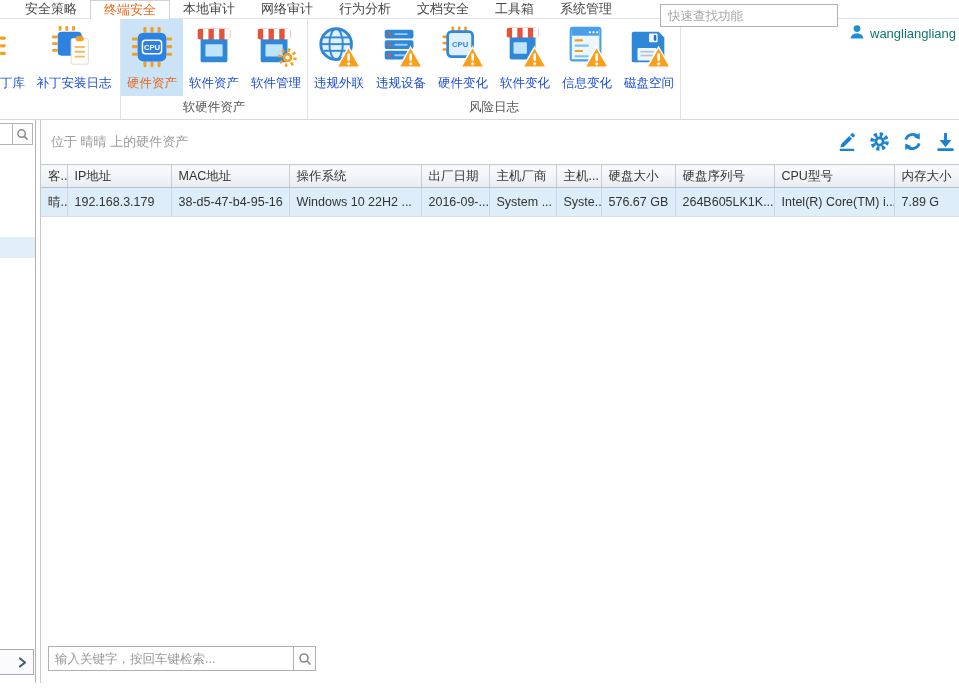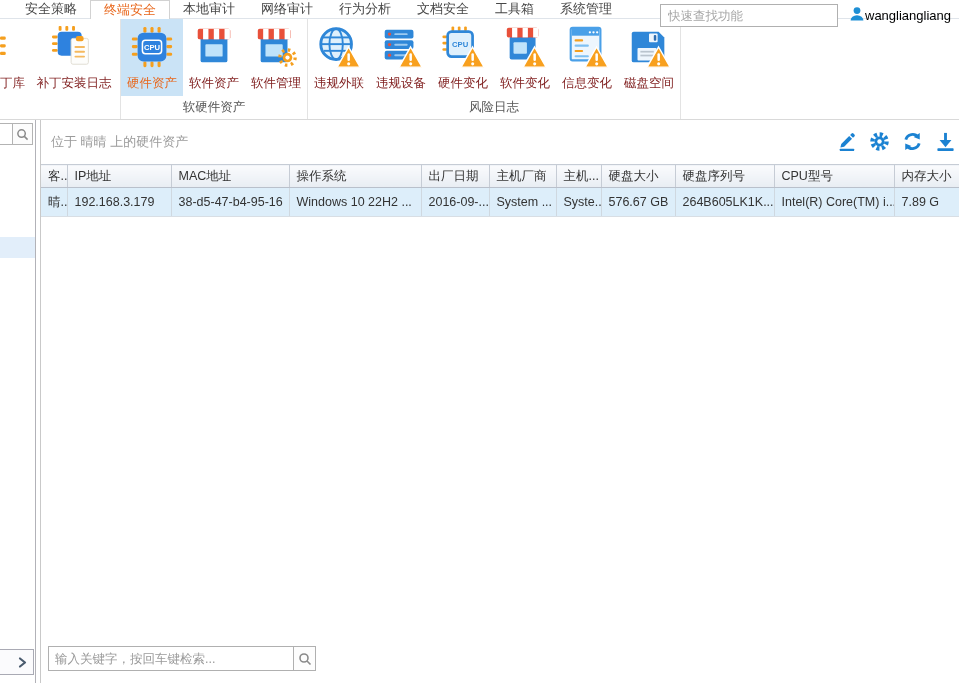--- a/index.html
+++ b/index.html
@@ -5,31 +5,31 @@
   * { margin:0; padding:0; box-sizing:border-box; }
   html,body { width:959px; height:695px; overflow:hidden; background:#fff;
               font-family:"Liberation Sans","DejaVu Sans",sans-serif; font-size:13px; color:#333; }
 
   
   .menubar { position:relative; height:19px; border-bottom:1px solid #dfe4ea; display:flex; align-items:stretch; padding-left:12px; background:#fff; }
   .menutab { display:flex; align-items:center; padding:0 13px; color:#464646; cursor:default; white-space:nowrap; }
   .menutab.active { border:1px solid #d2d2d2; border-bottom:none; color:#e8671c; background:#fff; margin-bottom:-1px; }
   .topsearch { position:absolute; left:660px; top:4px; width:178px; height:23px; border:1px solid #b0b0b0; padding:0 7px; font-size:12.5px; font-family:inherit; color:#333; outline:none; }
   .topsearch::placeholder { color:#a6a6a6; }
-  .userbox { position:absolute; left:849px; top:6px; display:flex; align-items:center; color:#000000; }
+  .userbox { position:absolute; left:849px; top:24px; display:flex; align-items:center; gap:5px; color:#0f766e; }
 
   
   .ribbon { height:101px; border-bottom:1px solid #d9d9d9; display:flex; background:#fff; }
   .rgroup { display:grid; grid-template-rows:77px 24px; border-right:1px solid #e3e3e3; }
   .ritems { display:flex; align-items:stretch; }
   .ritem { width:62px; display:flex; flex-direction:column; align-items:center; padding-top:5px; cursor:default; }
   .ritem.wide { width:92px; }
   .ritem.cutted { width:28px; overflow:hidden; align-items:flex-start; }
   .ritem.selected { background:#cae3f6; }
-  .ritem .rlbl { font-size:12.5px; margin-top:2px; color:#7f1d1d; white-space:nowrap; }
+  .ritem .rlbl { font-size:12.5px; margin-top:2px; color:#1d4ed8; white-space:nowrap; }
   .ritem.selected .rlbl { color:#e8671c; }
   .rgrouplabel { text-align:center; color:#555; font-size:12.5px; padding-top:3px; }
 
   
   .main { display:flex; height:563px; }
   .sidebar { position:relative; width:36px; border-right:1px solid #b2b2b8; background:#fff; overflow:hidden; }
   .side-search { position:absolute; top:3px; right:2px; width:96px; height:22px; display:flex; }
   .side-search input { flex:1; min-width:0; border:1px solid #b3b3b3; border-right:none; height:22px; padding:0 4px; font-size:12px; outline:none; }
   .side-search button { width:21px; height:22px; border:1px solid #b3b3b3; background:#fcfcfc; display:flex; align-items:center; justify-content:center; cursor:pointer; }
   .side-highlight { position:absolute; left:0; right:0; top:117px; height:21px; background:#e2eefa; }

